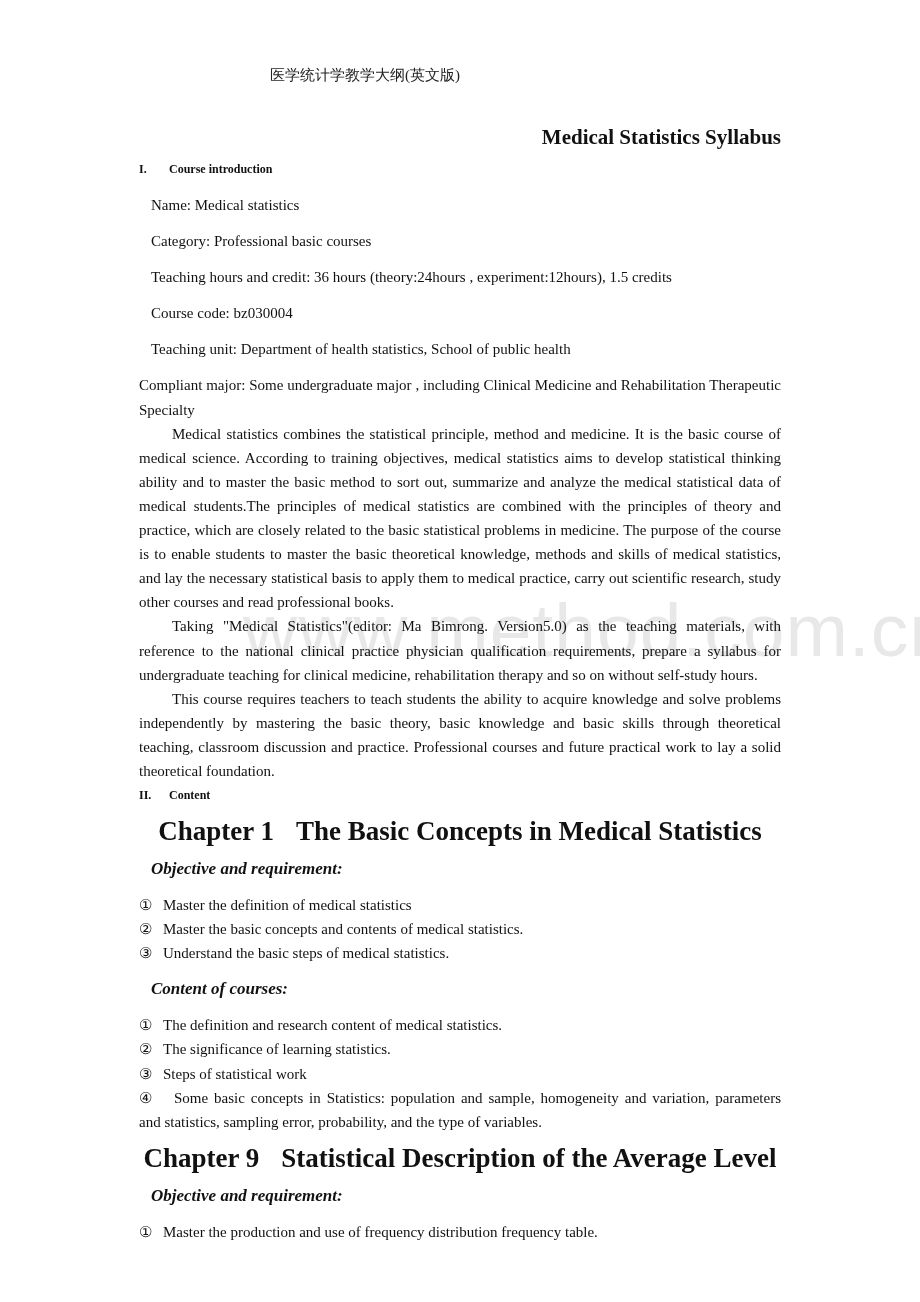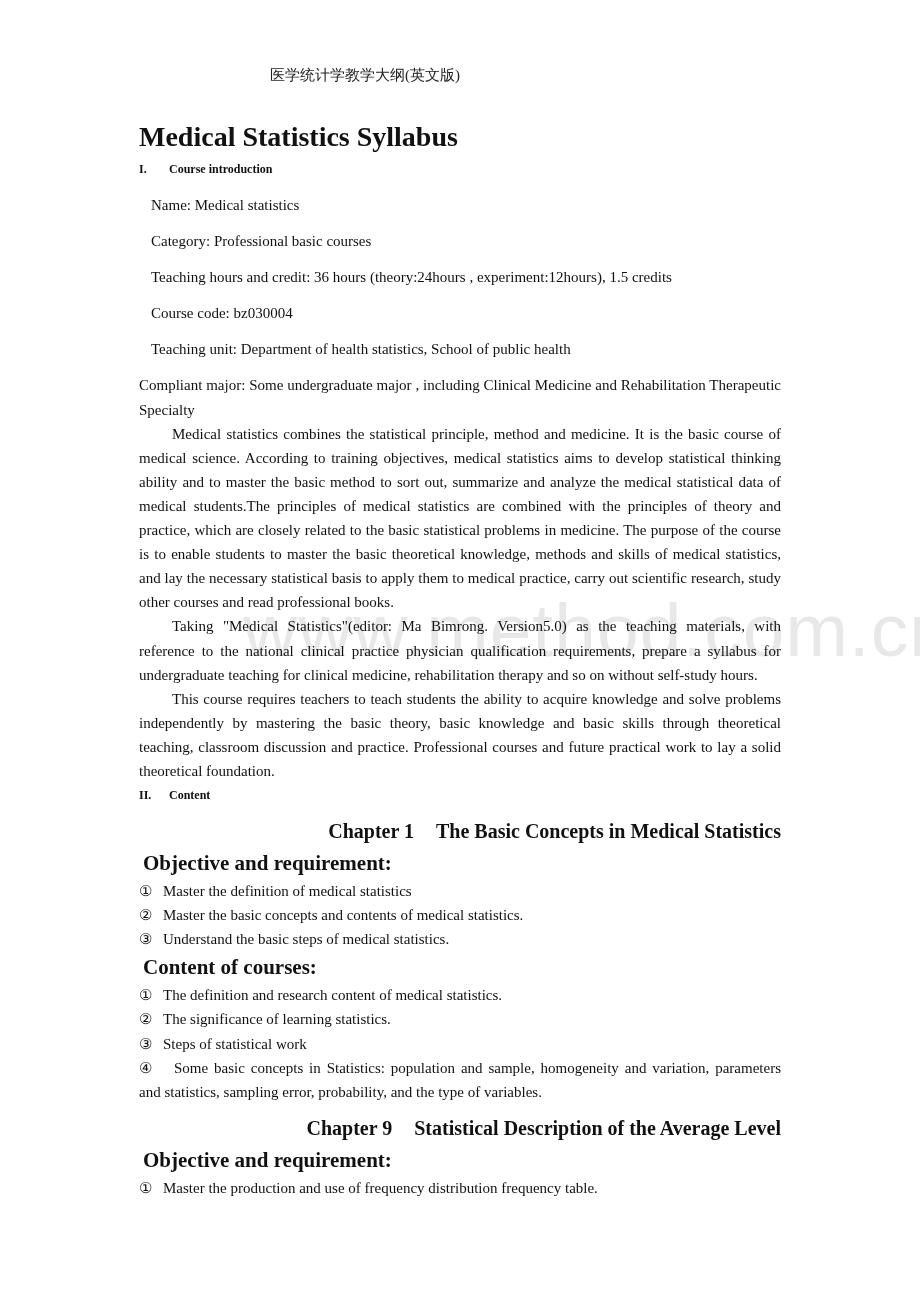--- a/index.html
+++ b/index.html
@@ -2,29 +2,29 @@
 <html><head>
 <meta charset="utf-8">
 <style>
   html, body { margin: 0; padding: 0; background: #ffffff; }
   body { width: 920px; height: 1302px; position: relative; overflow: hidden;
          font-family: "Liberation Serif", "DejaVu Serif", serif; color: #111; }
   .page { position: absolute; left: 0; top: 0; width: 920px; height: 1302px; }
   .doc-header { position: absolute; top: 66px; left: 0; width: 730px; text-align: center;
                 font-size: 15px; color: #222; }
   .content { position: absolute; left: 139px; top: 122px; width: 642px; font-size: 15px; line-height: 24.1px; }
-  .doc-title { text-align: left; font-weight: bold; font-size: 28px; line-height: 30px; margin: 0 0 5px 0; }
+  .doc-title { text-align: right; font-weight: bold; font-size: 21px; line-height: 30px; margin: 0 0 5px 0; }
   .section-heading { font-weight: bold; font-size: 12px; line-height: 24px; margin: 0; }
   .section-heading .num { display: inline-block; width: 30px; }
   .line { margin: 12px; }
   .just { text-align: justify; text-align-last: left; margin: 0; }
   .indent { text-indent: 33px; }
-  .chapter-title { text-align: right; font-weight: bold; font-size: 20px; line-height: 28px; margin: 10px 0 6px 0; }
+  .chapter-title { text-align: center; font-weight: bold; font-size: 27px; line-height: 28px; margin: 10px 0 6px 0; }
   .chapter-title .gap { display: inline-block; width: 22px; }
-  .sub-heading { font-weight: bold; font-size: 21px; line-height: 24px; margin: 4px; }
+  .sub-heading { font-weight: bold; font-size: 17px; line-height: 24px; margin: 12px; font-style: italic; }
   .item { margin: 0; text-align: justify; }
   .item .marker { display: inline-block; width: 24px; }
   .item.wide .marker { width: 35px; }
   .watermark { position: absolute; left: 243px; top: 587px; font-family: "Liberation Sans", "DejaVu Sans", sans-serif;
                font-size: 75px; color: rgba(150,150,150,0.22); letter-spacing: 1px; pointer-events: none; white-space: nowrap; }
 </style>
 </head>
 <body>
 
 <div class="page">

